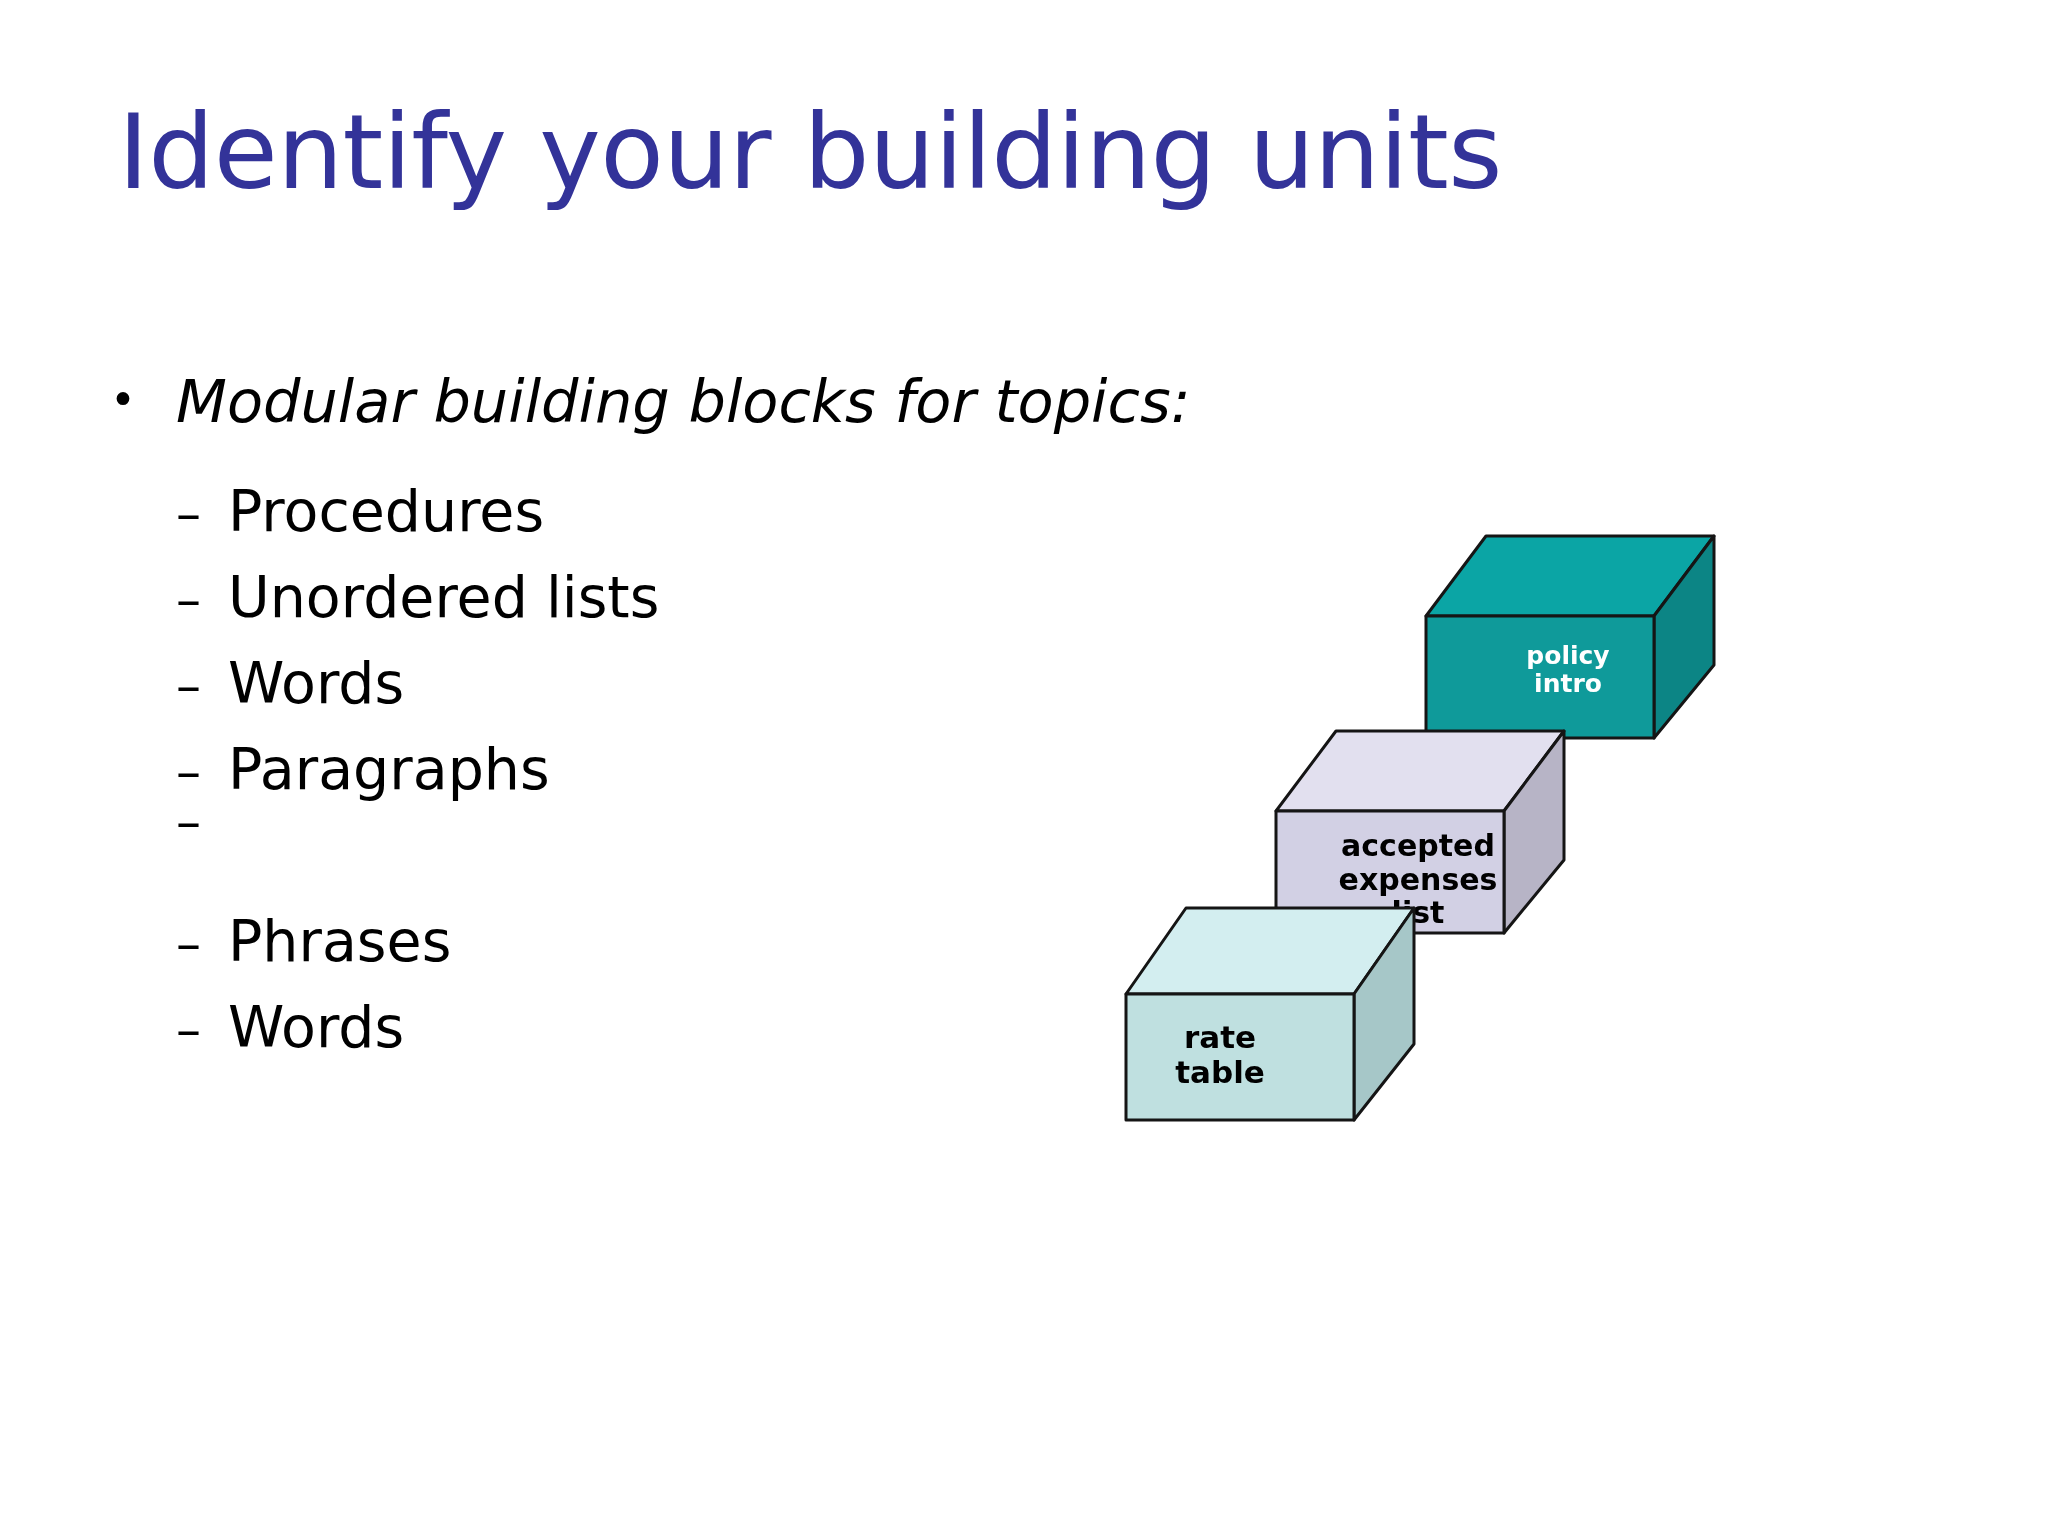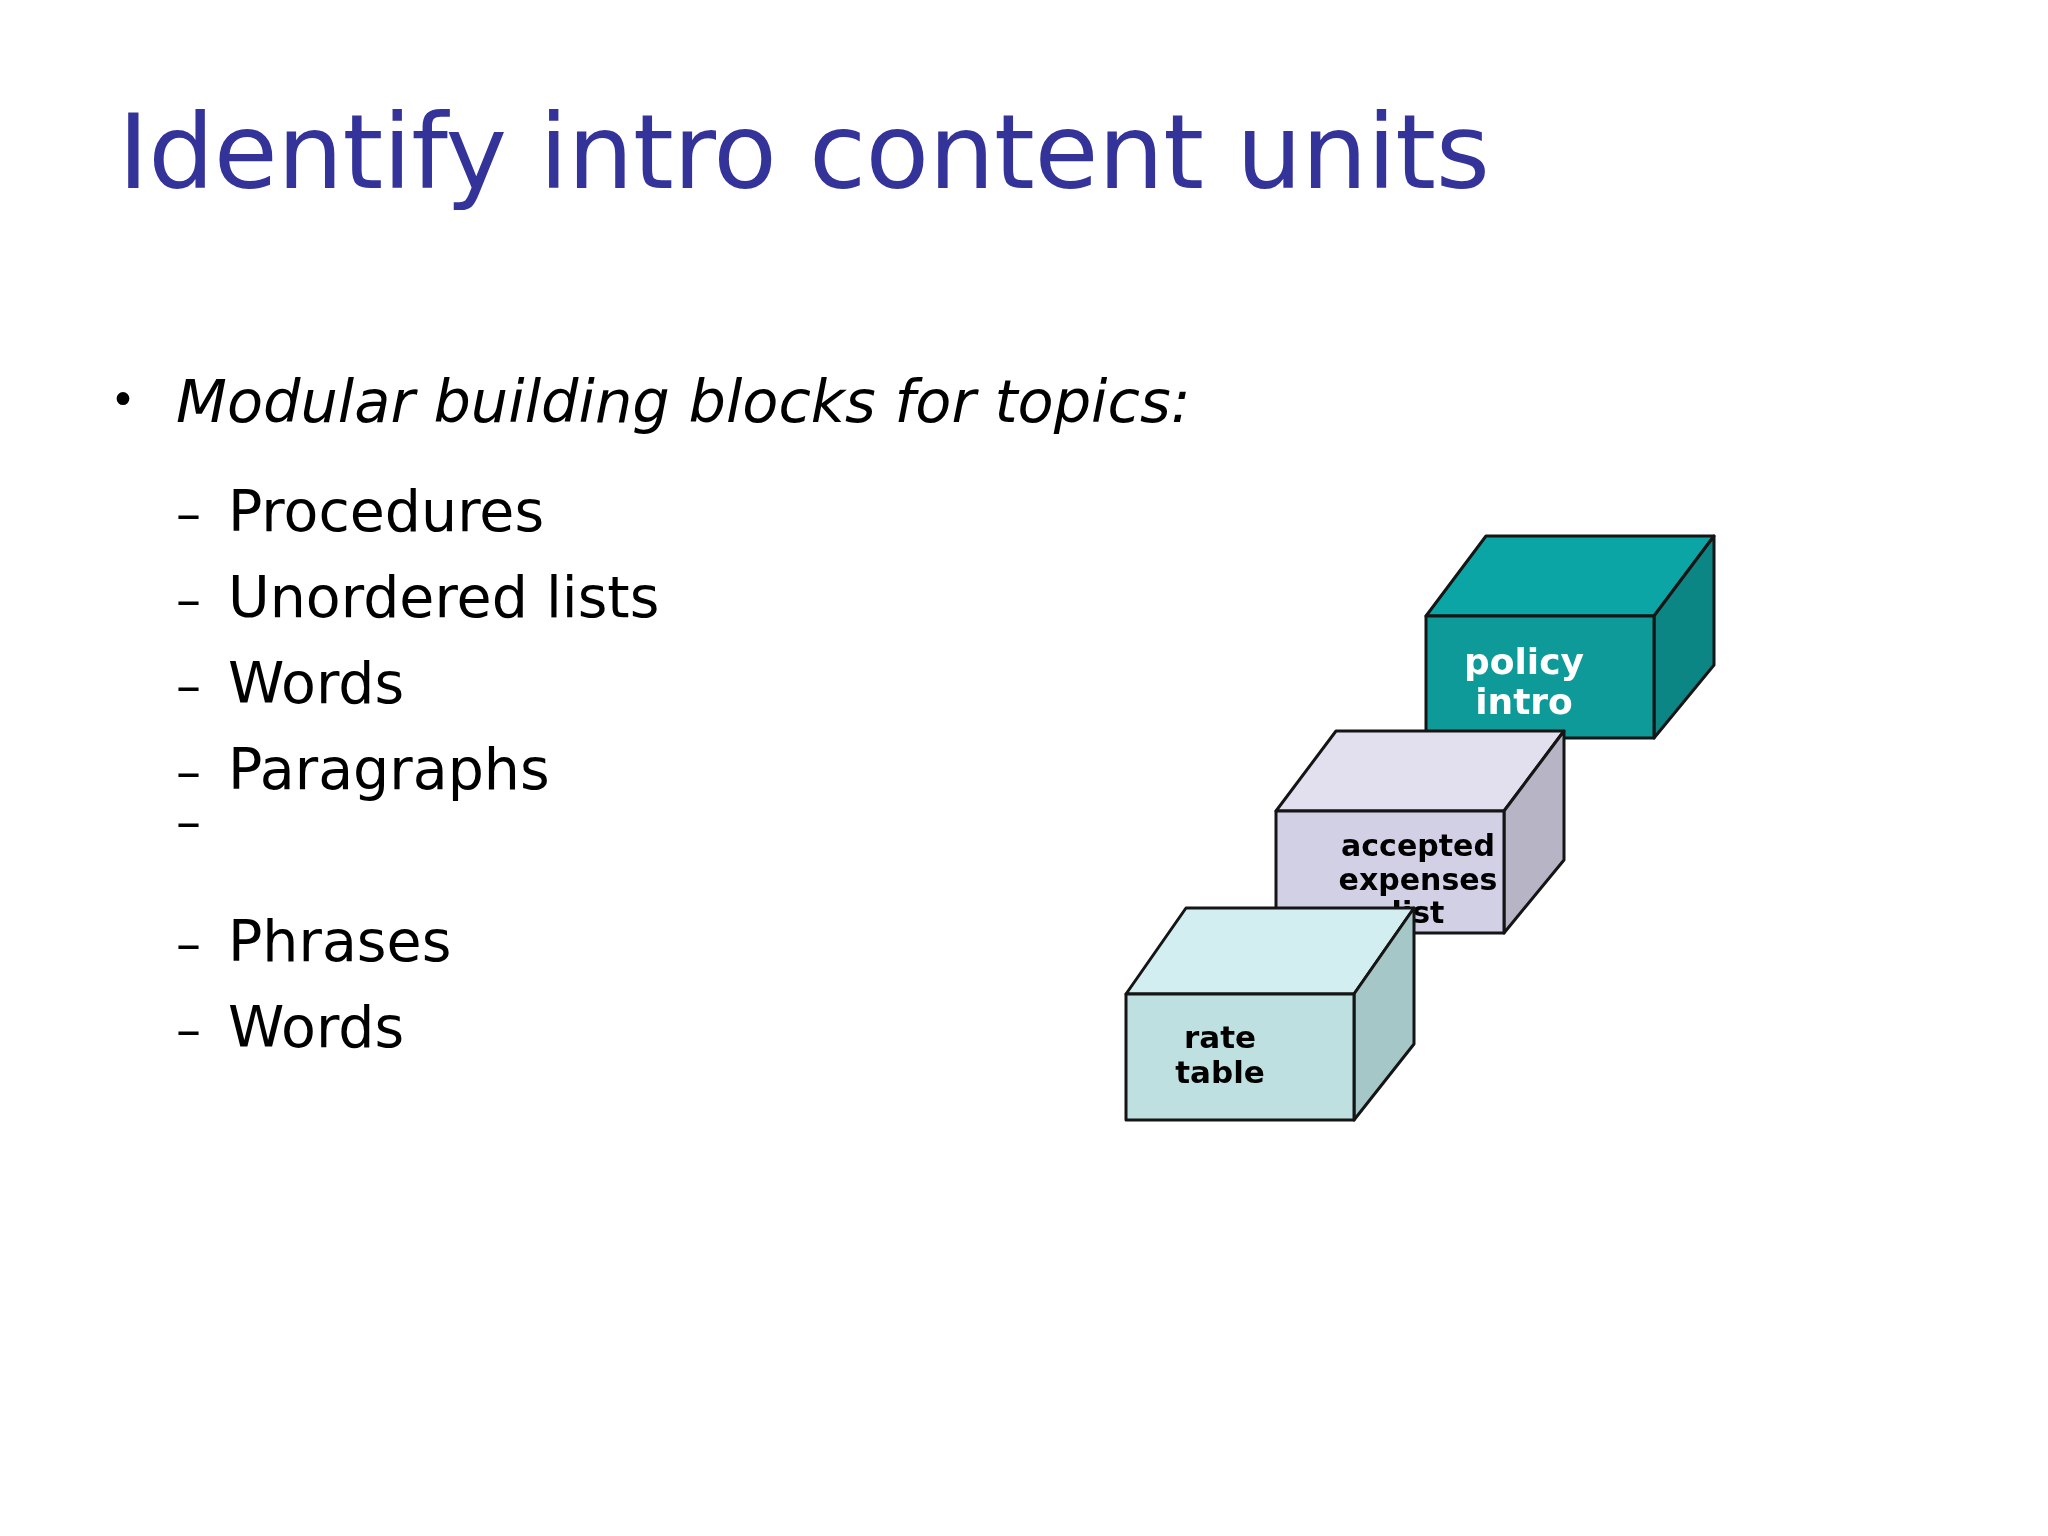--- a/index.html
+++ b/index.html
@@ -111,21 +111,21 @@
     line-height: 1.12;
     pointer-events: none;
     white-space: pre-line;
   }
 </style>
 </head>
 <body>
 
 <div class="slide">
 
-  <div class="slide-title">Identify intro content units</div>
+  <div class="slide-title">Identify your building units</div>
 
   <div class="body-block">
 
     <div class="bullet-l1">
       <span class="marker">•</span>
       <span class="text">Modular building blocks for topics:</span>
     </div>
 
     <div class="sub-list">
 
@@ -167,21 +167,21 @@
   </div>
 
   <div class="cube-stack">
 
     <div class="cube" style="left:340px; top:10px; width:300px; height:215px;">
       <svg width="300" height="215" viewBox="0 0 300 215">
         <polygon points="6,86 66,6 294,6 234,86" fill="#0ba5a5" stroke="#151515" stroke-width="3" stroke-linejoin="round"></polygon>
         <polygon points="234,86 294,6 294,135 234,208" fill="#0c8585" stroke="#151515" stroke-width="3" stroke-linejoin="round"></polygon>
         <polygon points="6,86 234,86 234,208 6,208" fill="#0f9a9a" stroke="#151515" stroke-width="3" stroke-linejoin="round"></polygon>
       </svg>
-      <div class="cube-label" style="left:6px; top:112px; width:196px; font-size:36px; color:#ffffff;">policy
+      <div class="cube-label" style="left:6px; top:112px; width:196px; font-size:25px; color:#ffffff;padding-left:44px;">policy
 intro</div>
     </div>
 
     <div class="cube" style="left:190px; top:205px; width:300px; height:215px;">
       <svg width="300" height="215" viewBox="0 0 300 215">
         <polygon points="6,86 66,6 294,6 234,86" fill="#e2e0ef" stroke="#151515" stroke-width="3" stroke-linejoin="round"></polygon>
         <polygon points="234,86 294,6 294,135 234,208" fill="#b7b4c6" stroke="#151515" stroke-width="3" stroke-linejoin="round"></polygon>
         <polygon points="6,86 234,86 234,208 6,208" fill="#d2d0e4" stroke="#151515" stroke-width="3" stroke-linejoin="round"></polygon>
       </svg>
       <div class="cube-label" style="left:6px; top:104px; width:228px; font-size:30px; color:#000000;padding-left:28px;">accepted

